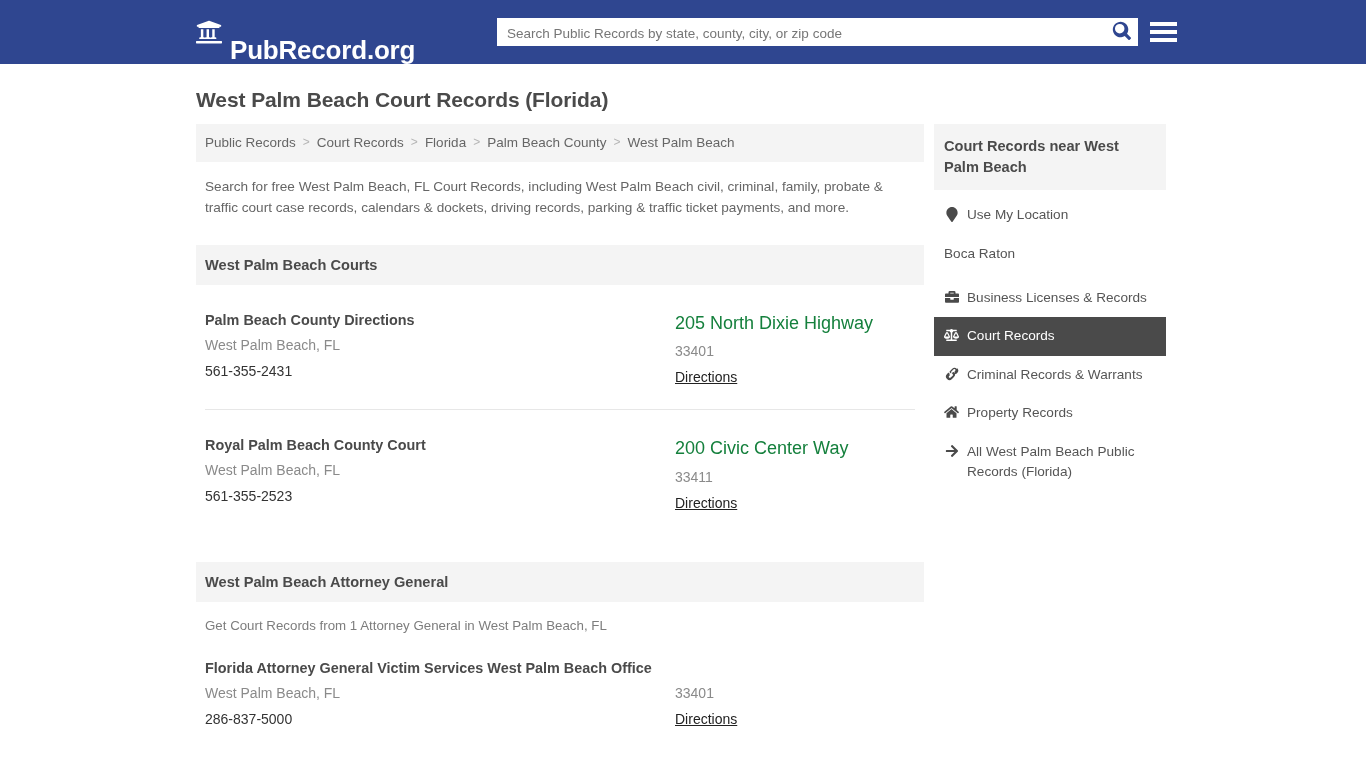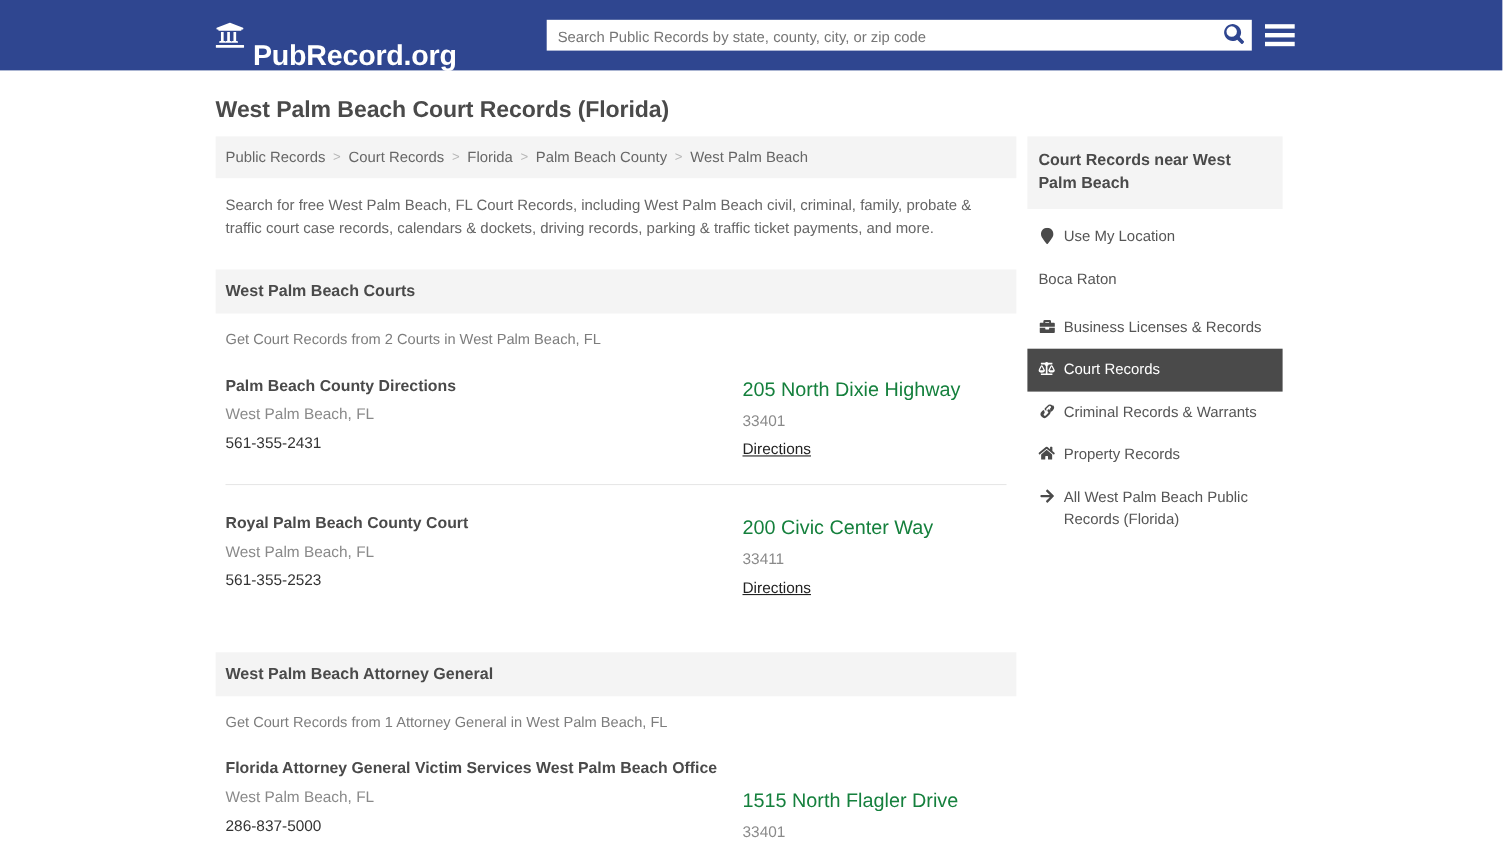--- a/index.html
+++ b/index.html
@@ -281,21 +281,20 @@
       <a href="#">Florida</a>
       <span class="sep">&gt;</span>
       <a href="#">Palm Beach County</a>
       <span class="sep">&gt;</span>
       <a href="#">West Palm Beach</a>
     </nav>
 
     <p class="intro">Search for free West Palm Beach, FL Court Records, including West Palm Beach civil, criminal, family, probate &amp; traffic court case records, calendars &amp; dockets, driving records, parking &amp; traffic ticket payments, and more.</p>
 
     <div class="section-head">West Palm Beach Courts</div>
-    <div class="section-sub">Get Court Records from 2 Courts in West Palm Beach, FL</div>
 
     <div class="listing">
       <div class="listing-left">
         <div class="listing-name">Palm Beach County Directions</div>
         <div class="listing-city">West Palm Beach, FL</div>
         <div class="listing-phone">561-355-2431</div>
       </div>
       <div class="listing-right">
         <div class="listing-street">205 North Dixie Highway</div>
         <div class="listing-zip">33401</div>
@@ -319,21 +318,20 @@
     <div class="section-head">West Palm Beach Attorney General</div>
     <div class="section-sub">Get Court Records from 1 Attorney General in West Palm Beach, FL</div>
 
     <div class="listing no-rule">
       <div class="listing-left">
         <div class="listing-name">Florida Attorney General Victim Services West Palm Beach Office</div>
         <div class="listing-city">West Palm Beach, FL</div>
         <div class="listing-phone">286-837-5000</div>
       </div>
       <div class="listing-right offset-row">
-        <div class="listing-street">1515 North Flagler Drive</div>
         <div class="listing-zip">33401</div>
         <a class="listing-directions" href="#">Directions</a>
       </div>
     </div>
 
   </div>
 
   <div class="side-col">
 
     <div class="side-head">Court Records near West Palm Beach</div>

